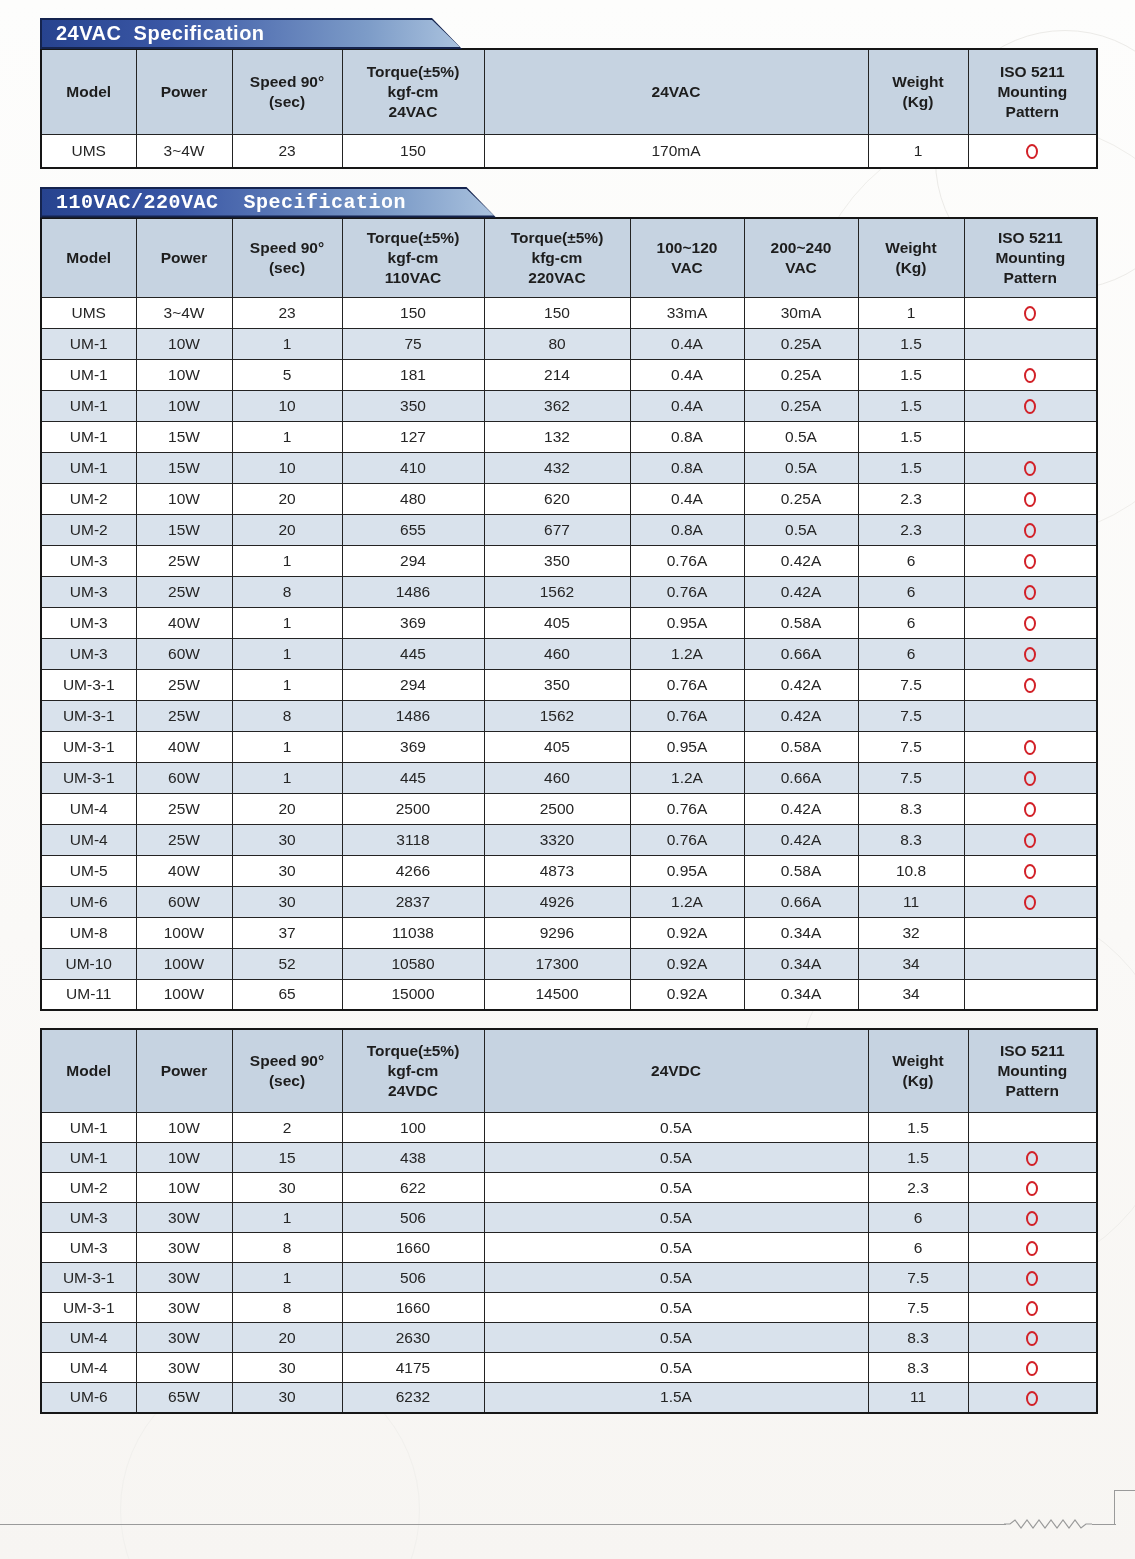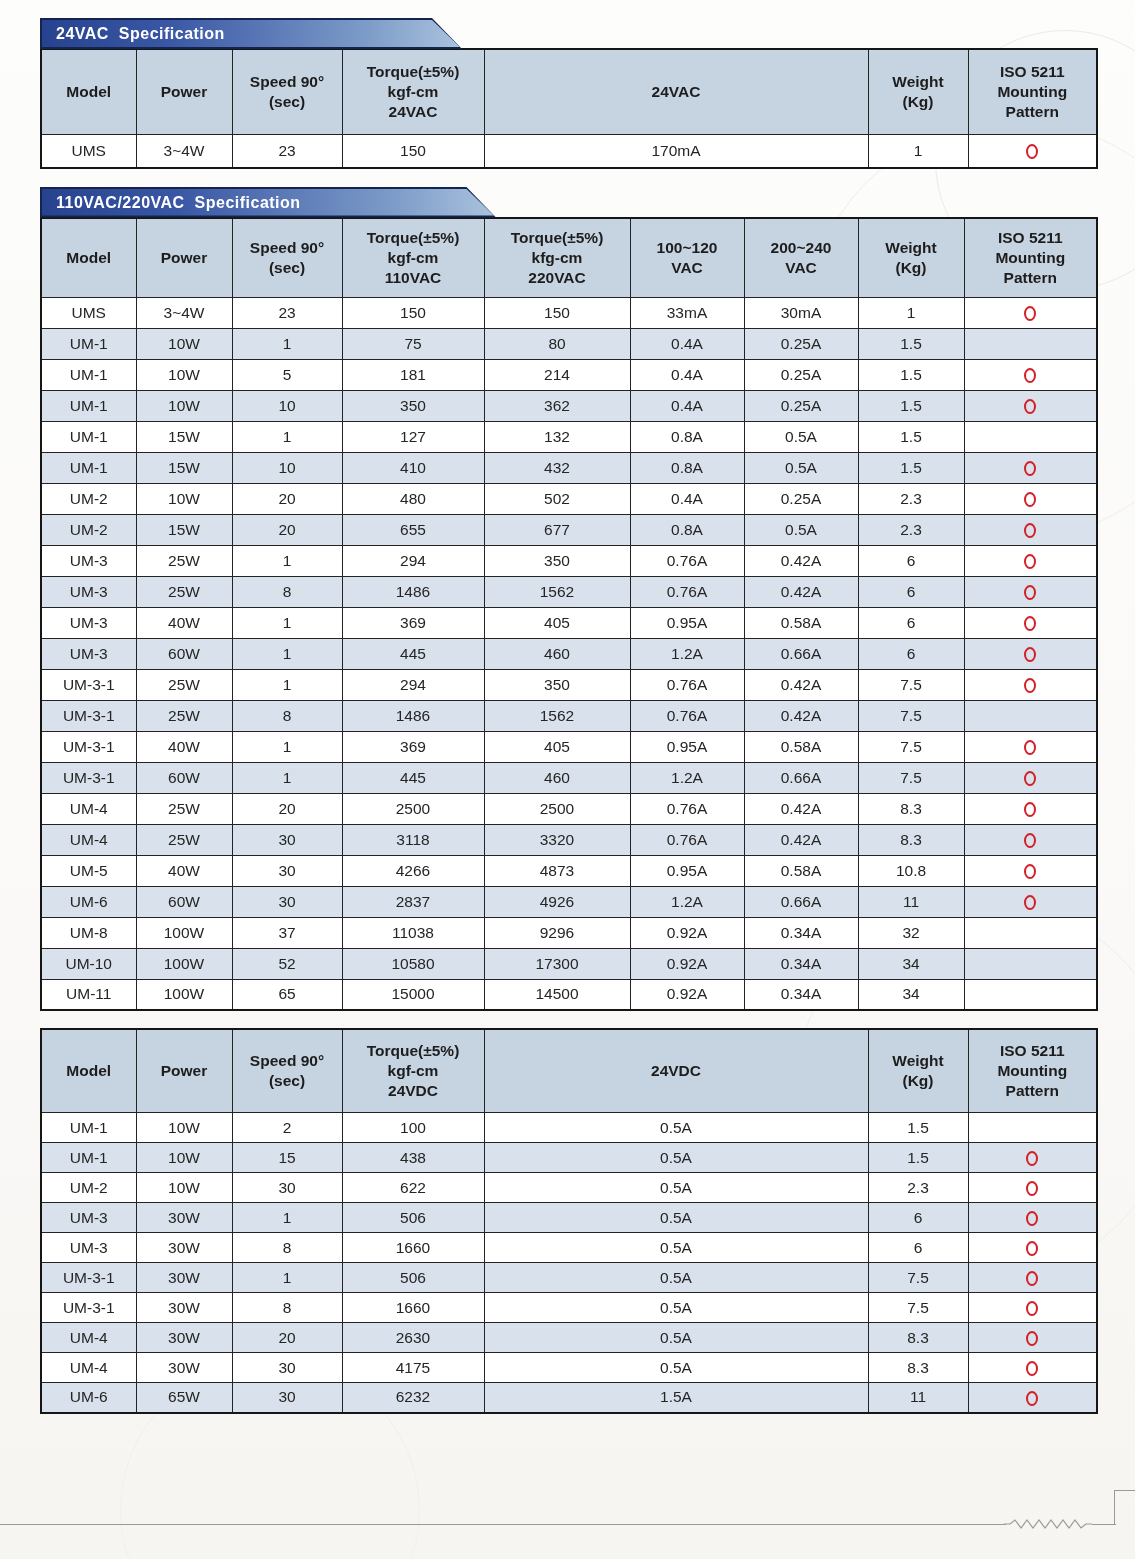--- a/index.html
+++ b/index.html
@@ -18,24 +18,24 @@
 
   .content { position:absolute; left:40px; top:18px; width:1056px; }
 
   .section { margin-bottom:18px; }
 
   .banner { clip-path:polygon(0 0, calc(100% - 30px) 0, 100% 100%, 0 100%);
             background:#15244f; padding:2px; position:relative; z-index:3; }
   .banner-in { clip-path:polygon(0 0, calc(100% - 28px) 0, 100% 100%, 0 100%);
             background:linear-gradient(90deg,#27438f 0%,#3a57a5 30%,#7d9cc8 78%,#aac2de 100%);
             height:27px; line-height:27px; padding-left:14px;
-            color:#ffffff; font-size:16px; font-weight:bold; letter-spacing:0.5px;
+            color:#ffffff; font-size:20px; font-weight:bold; letter-spacing:0.5px;
             white-space:pre; }
   .bw1 { width:422px; }
-  .bw2 { width:456px; }
+  .bw2 { width:456px;font-family:Liberation Mono, monospace; }
   .bw3 { width:426px; }
 
   table { border-collapse:collapse; width:1056px; table-layout:fixed;
           border:2px solid #161616; background:#ffffff; margin-top:-1px; }
   th { background:#c6d3e1; border:1.6px solid #232323; font-size:15.5px; font-weight:bold;
        color:#1d1d1d; white-space:pre-line; text-align:center; vertical-align:middle;
        line-height:20px; }
   td { border:1.6px solid #232323; font-size:15.5px; color:#252525; text-align:center;
        vertical-align:middle; }
   .t1 th { padding:12px 2px; }
@@ -214,21 +214,21 @@
             <td>0.8A</td>
             <td>0.5A</td>
             <td>1.5</td>
             <td><span class="ring"></span></td>
           </tr>
           <tr>
             <td>UM-2</td>
             <td>10W</td>
             <td>20</td>
             <td>480</td>
-            <td>502</td>
+            <td>620</td>
             <td>0.4A</td>
             <td>0.25A</td>
             <td>2.3</td>
             <td><span class="ring"></span></td>
           </tr>
           <tr class="alt">
             <td>UM-2</td>
             <td>15W</td>
             <td>20</td>
             <td>655</td>

